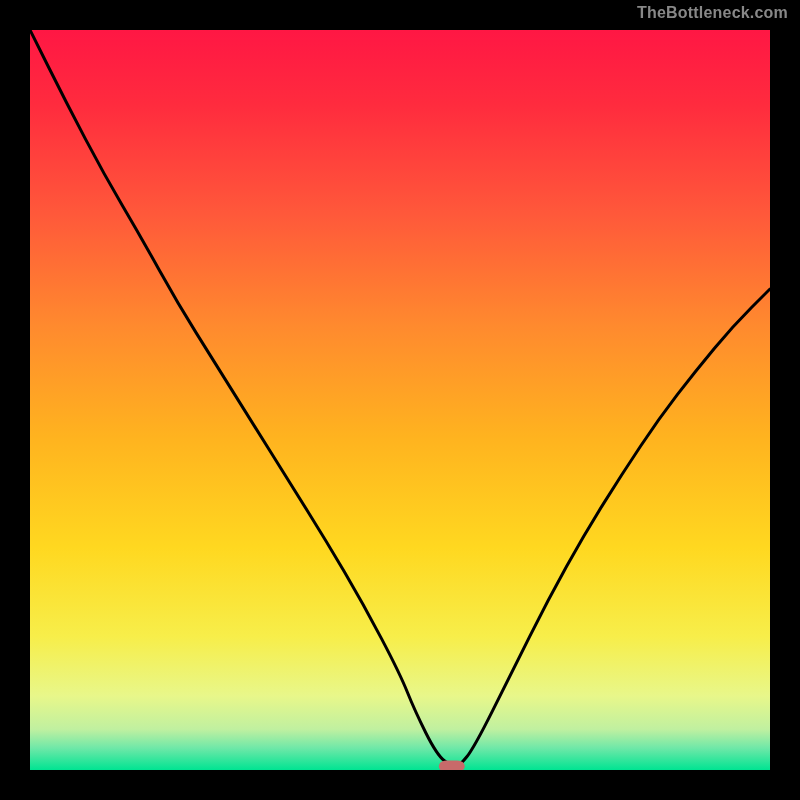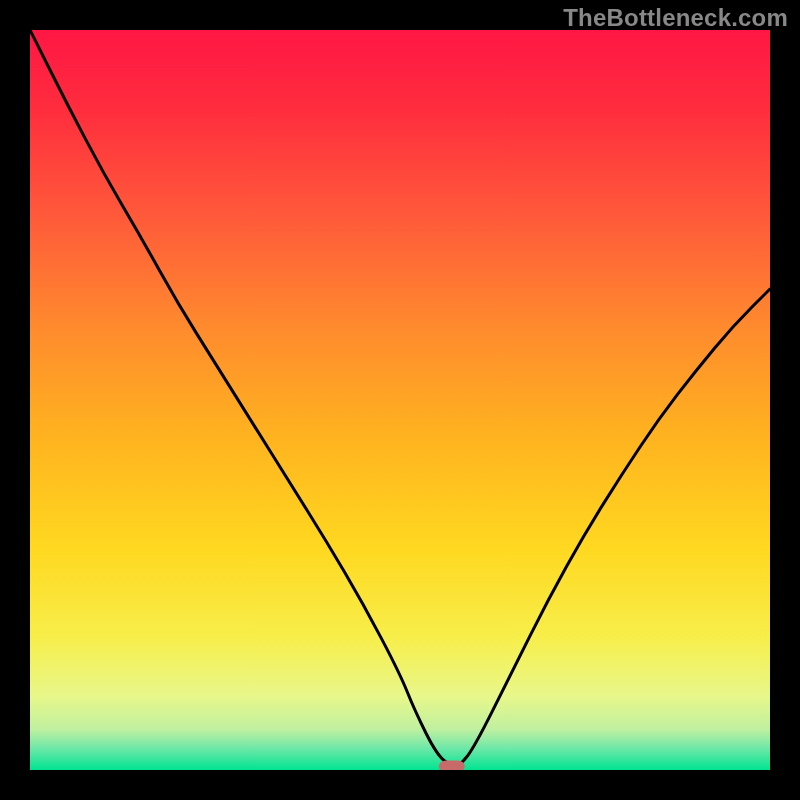--- a/index.html
+++ b/index.html
@@ -14,21 +14,21 @@
     position: relative;
     width: 800px;
     height: 800px;
     background: #000;
   }
   .watermark {
     position: absolute;
     top: 4px;
     right: 12px;
     color: #888;
-    font-size: 24px;
+    font-size: 16px;
     font-weight: 600;
     letter-spacing: 0.2px;
     z-index: 20;
   }
   .plot-wrap {
     position: absolute;
     left: 30px;
     top: 30px;
     width: 740px;
     height: 740px;

